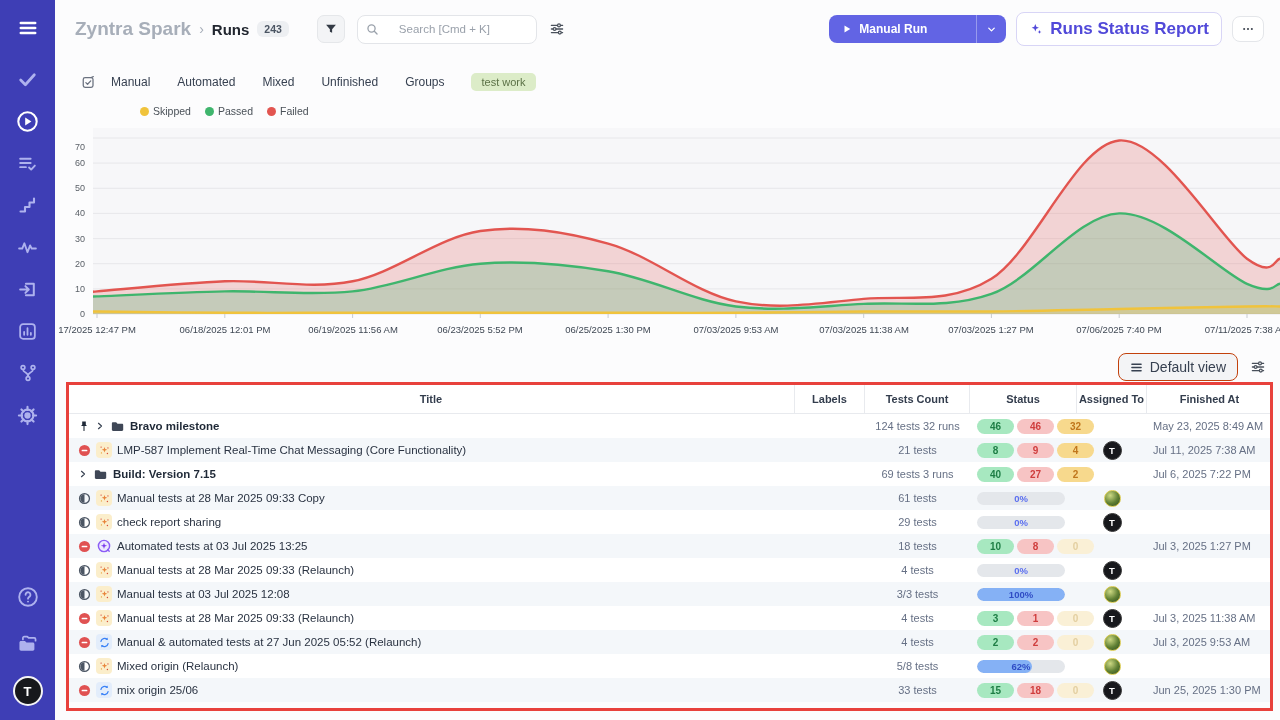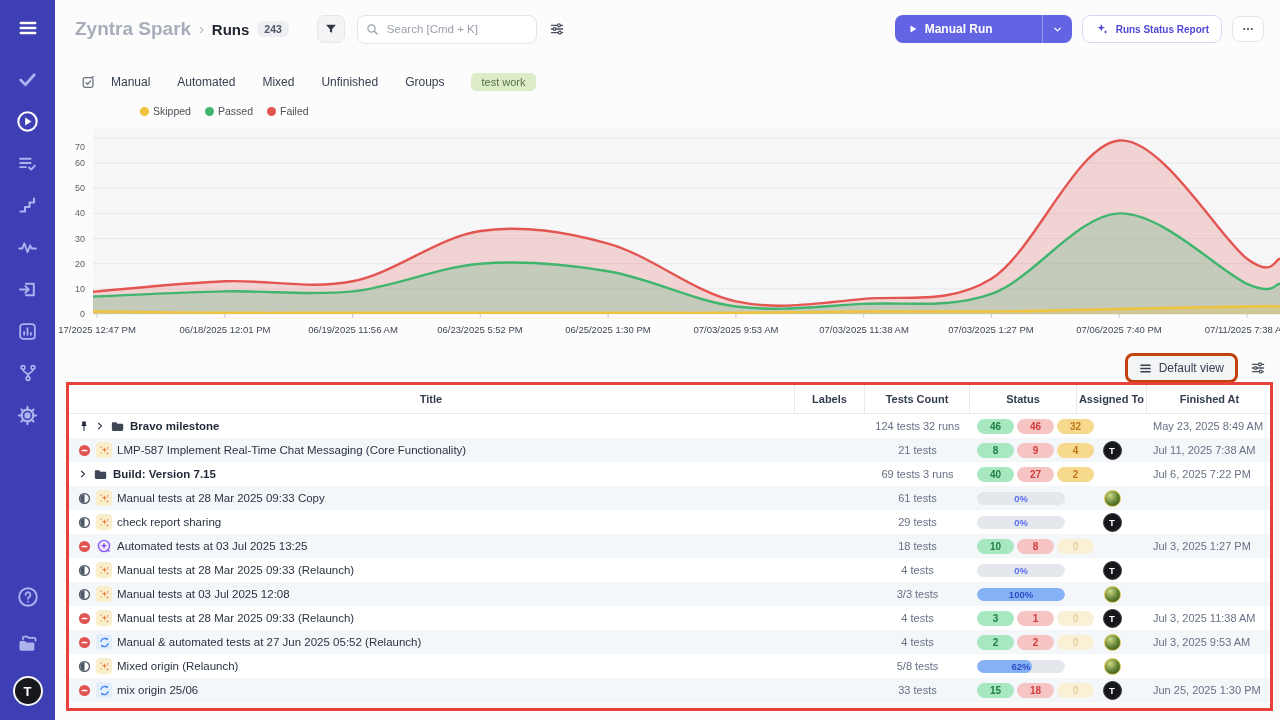--- a/index.html
+++ b/index.html
@@ -19,48 +19,48 @@
   
   .main{position:absolute;left:55px;top:0;width:1225px;height:720px;}
 
   .topbar{position:absolute;top:0;left:0;right:0;height:58px;display:flex;align-items:center;background:#fcfcfd;}
   .crumbs{display:flex;align-items:center;gap:8px;margin-left:20px;}
   .crumb-project{font-size:19px;font-weight:bold;color:#a7aeb9;}
   .crumb-sep{font-size:14px;color:#a7aeb9;}
   .crumb-page{font-size:15px;font-weight:bold;color:#21262f;}
   .count-badge{background:#edeff2;border-radius:6px;padding:2px 7px;font-size:10.5px;font-weight:bold;color:#4b5563;}
   .filter-btn{margin-left:28px;width:26px;height:26px;border:1px solid #e5e7ea;background:#f3f4f6;border-radius:7px;display:flex;align-items:center;justify-content:center;color:#333a45;cursor:pointer;}
-  .search-box{margin-left:12px;width:162px;height:27px;border:1px solid #e3e5e9;border-radius:8px;background:#fff;display:flex;align-items:center;padding:0 8px;gap:6px;color:#9aa1ab;}
+  .search-box{margin-left:12px;width:162px;height:27px;border:1px solid #e3e5e9;border-radius:8px;background:#fff;display:flex;align-items:center;padding:0 8px;gap:18px;color:#9aa1ab;}
   .search-box input{border:none;outline:none;background:transparent;font-size:11.5px;color:#374151;width:120px;font-family:"Liberation Sans",sans-serif;}
   .search-box input::placeholder{color:#9aa1ab;}
   .top-sliders{margin-left:12px;color:#49505b;cursor:pointer;}
   .topbar-right{margin-left:auto;margin-right:16px;display:flex;align-items:center;gap:10px;}
   .btn-run{display:flex;align-items:stretch;background:#6264e4;border-radius:8px;overflow:hidden;cursor:pointer;gap:36px;}
   .btn-run-main{display:flex;align-items:center;gap:7px;padding:7px 13px;color:#fff;font-size:12px;font-weight:bold;}
   .btn-run-caret{display:flex;align-items:center;padding:0 9px;border-left:1px solid rgba(255,255,255,.35);color:#fff;}
-  .btn-report{display:flex;align-items:center;gap:7px;background:#fff;border:1px solid #d8d5f6;border-radius:8px;padding:6px 12px;color:#5149d9;font-size:10px;font-weight:bold;cursor:pointer;}
+  .btn-report{display:flex;align-items:center;gap:7px;background:#fff;border:1px solid #d8d5f6;border-radius:8px;padding:6px 12px;color:#5149d9;font-size:17px;font-weight:bold;cursor:pointer;}
   .btn-dots{border:1px solid #e4e6ea;background:#fff;border-radius:8px;padding:5px 8px;color:#3c434e;cursor:pointer;display:flex;align-items:center;}
 
   .tabsrow{position:absolute;top:66px;left:0;right:0;height:32px;display:flex;align-items:center;}
   .tabs-lead{position:absolute;left:26px;color:#6b7280;cursor:pointer;}
   .tabs{display:flex;align-items:center;gap:27px;margin-left:56px;}
   .tab{font-size:12px;color:#374151;cursor:pointer;}
   .tag-chip{background:#dcecc8;color:#5c7247;font-size:11px;padding:3px 10px;border-radius:5px;cursor:pointer;}
 
   .legendrow{position:absolute;top:105px;left:85px;display:flex;gap:14px;align-items:center;}
   .leg{display:flex;align-items:center;gap:4px;font-size:10.5px;color:#4a5158;}
   .leg .dot{width:9px;height:9px;border-radius:50%;}
 
   .chart-wrap{position:absolute;top:128px;left:0;width:1225px;height:216px;}
   .chart-wrap svg{position:absolute;left:38px;top:0;}
   .ylab{position:absolute;left:0;width:30px;text-align:right;font-size:9px;color:#5b6168;}
   .xlab{position:absolute;top:196px;font-size:9.5px;color:#3f4854;white-space:nowrap;transform:translateX(-50%);}
 
   .toolbar{position:absolute;top:353px;right:14px;display:flex;align-items:center;gap:12px;}
-  .btn-view{display:flex;align-items:center;gap:7px;background:#f3f4f6;border:3px solid #c2410c;border-radius:8px;padding:5px 11px;font-size:12px;color:#374151;cursor:pointer;}
+  .btn-view{display:flex;align-items:center;gap:7px;background:#f3f4f6;border:1px solid #c2410c;border-radius:8px;padding:5px 11px;font-size:14px;color:#374151;cursor:pointer;}
   .toolbar-sliders{color:#49505b;cursor:pointer;}
 
   
   .runs-table{position:absolute;top:385px;left:13px;width:1204px;background:#fff;}
   .t-head{display:grid;grid-template-columns:727px 70px 105px 107px 70px auto;height:28px;border-bottom:1px solid #e8eaee;background:#fff;}
   .t-head .hc{display:flex;align-items:center;justify-content:center;font-size:11px;font-weight:bold;color:#333d4d;border-right:1px solid #e8eaee;}
   .t-head .hc:last-child{border-right:none;}
   .t-row{display:grid;grid-template-columns:727px 70px 105px 107px 70px auto;height:24px;align-items:center;cursor:pointer;}
   .t-row.alt{background:#f4f7fa;}
   .c-title{display:flex;align-items:center;gap:5px;padding-left:10px;font-size:11.5px;color:#2a3342;overflow:hidden;white-space:nowrap;}

